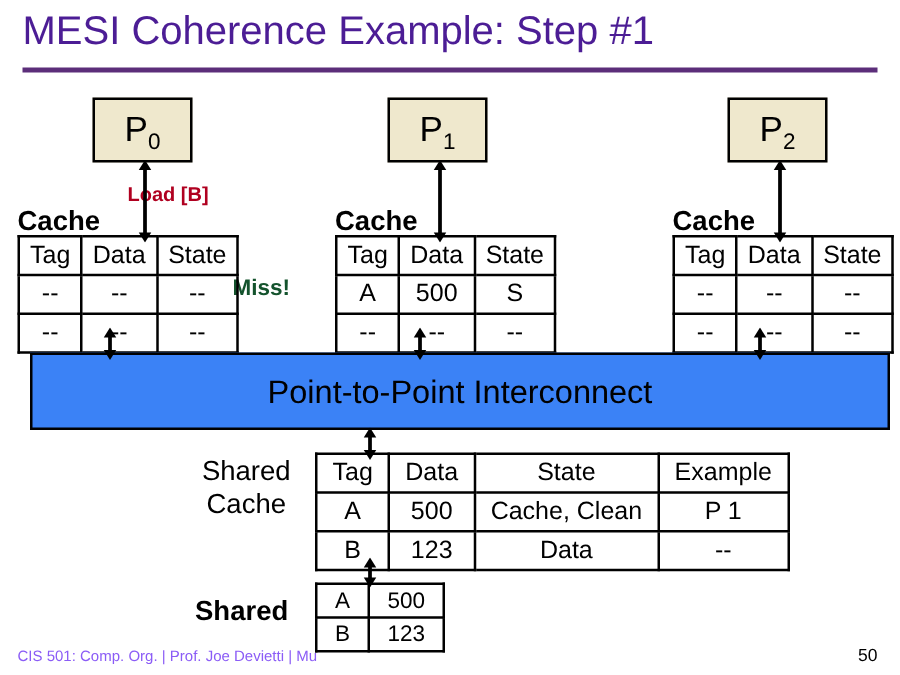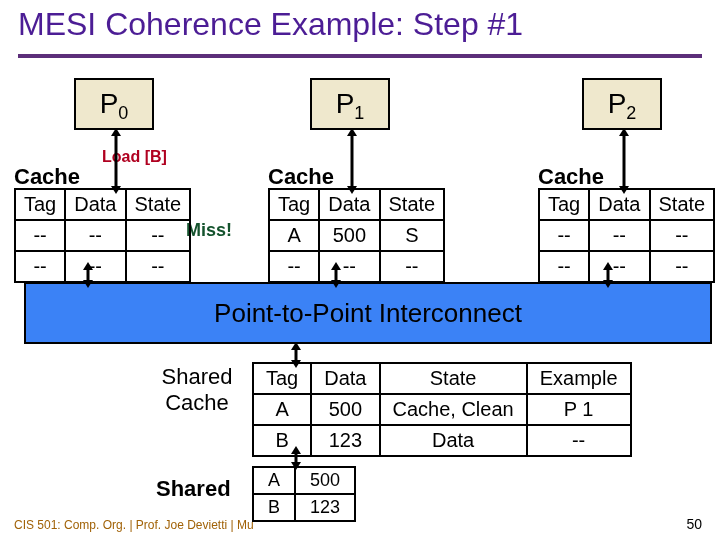--- a/index.html
+++ b/index.html
@@ -14,21 +14,21 @@
   table.cache{position:absolute;border-collapse:collapse;font-size:20px}
   table.cache th,table.cache td{border:2px solid #000;padding:3px 8px;text-align:center;font-weight:400}
   table.cache th{font-weight:400}
   .interconnect{position:absolute;left:24px;top:282px;width:688px;height:62px;background:#3b82f6;border:2px solid #000;text-align:center;line-height:58px;font-size:26px}
   .sc-lbl{position:absolute;font-size:22px;font-weight:400;text-align:center}
   .mem-lbl{position:absolute;font-size:22px;font-weight:700}
   table.sc{position:absolute;border-collapse:collapse;font-size:20px}
   table.sc th,table.sc td{border:2px solid #000;padding:3px 12px;text-align:center;font-weight:400}
   table.mem{position:absolute;border-collapse:collapse;font-size:18px}
   table.mem td{border:2px solid #000;padding:2px 14px;text-align:center}
-  .footer{position:absolute;left:14px;bottom:8px;font-size:12px;color:#a16207}
+  .footer{position:absolute;left:14px;bottom:8px;font-size:12px;color:#8b5cf6}
   .pagenum{position:absolute;right:18px;bottom:8px;font-size:14px}
   .arrow{position:absolute}
 </style>
 </head>
 <body>
 
 <div class="title">MESI Coherence Example: Step #1</div>
 <div class="hr"></div>
 
 <div class="pbox" style="left:74px;top:78px"><span>P</span><sub>0</sub></div>

